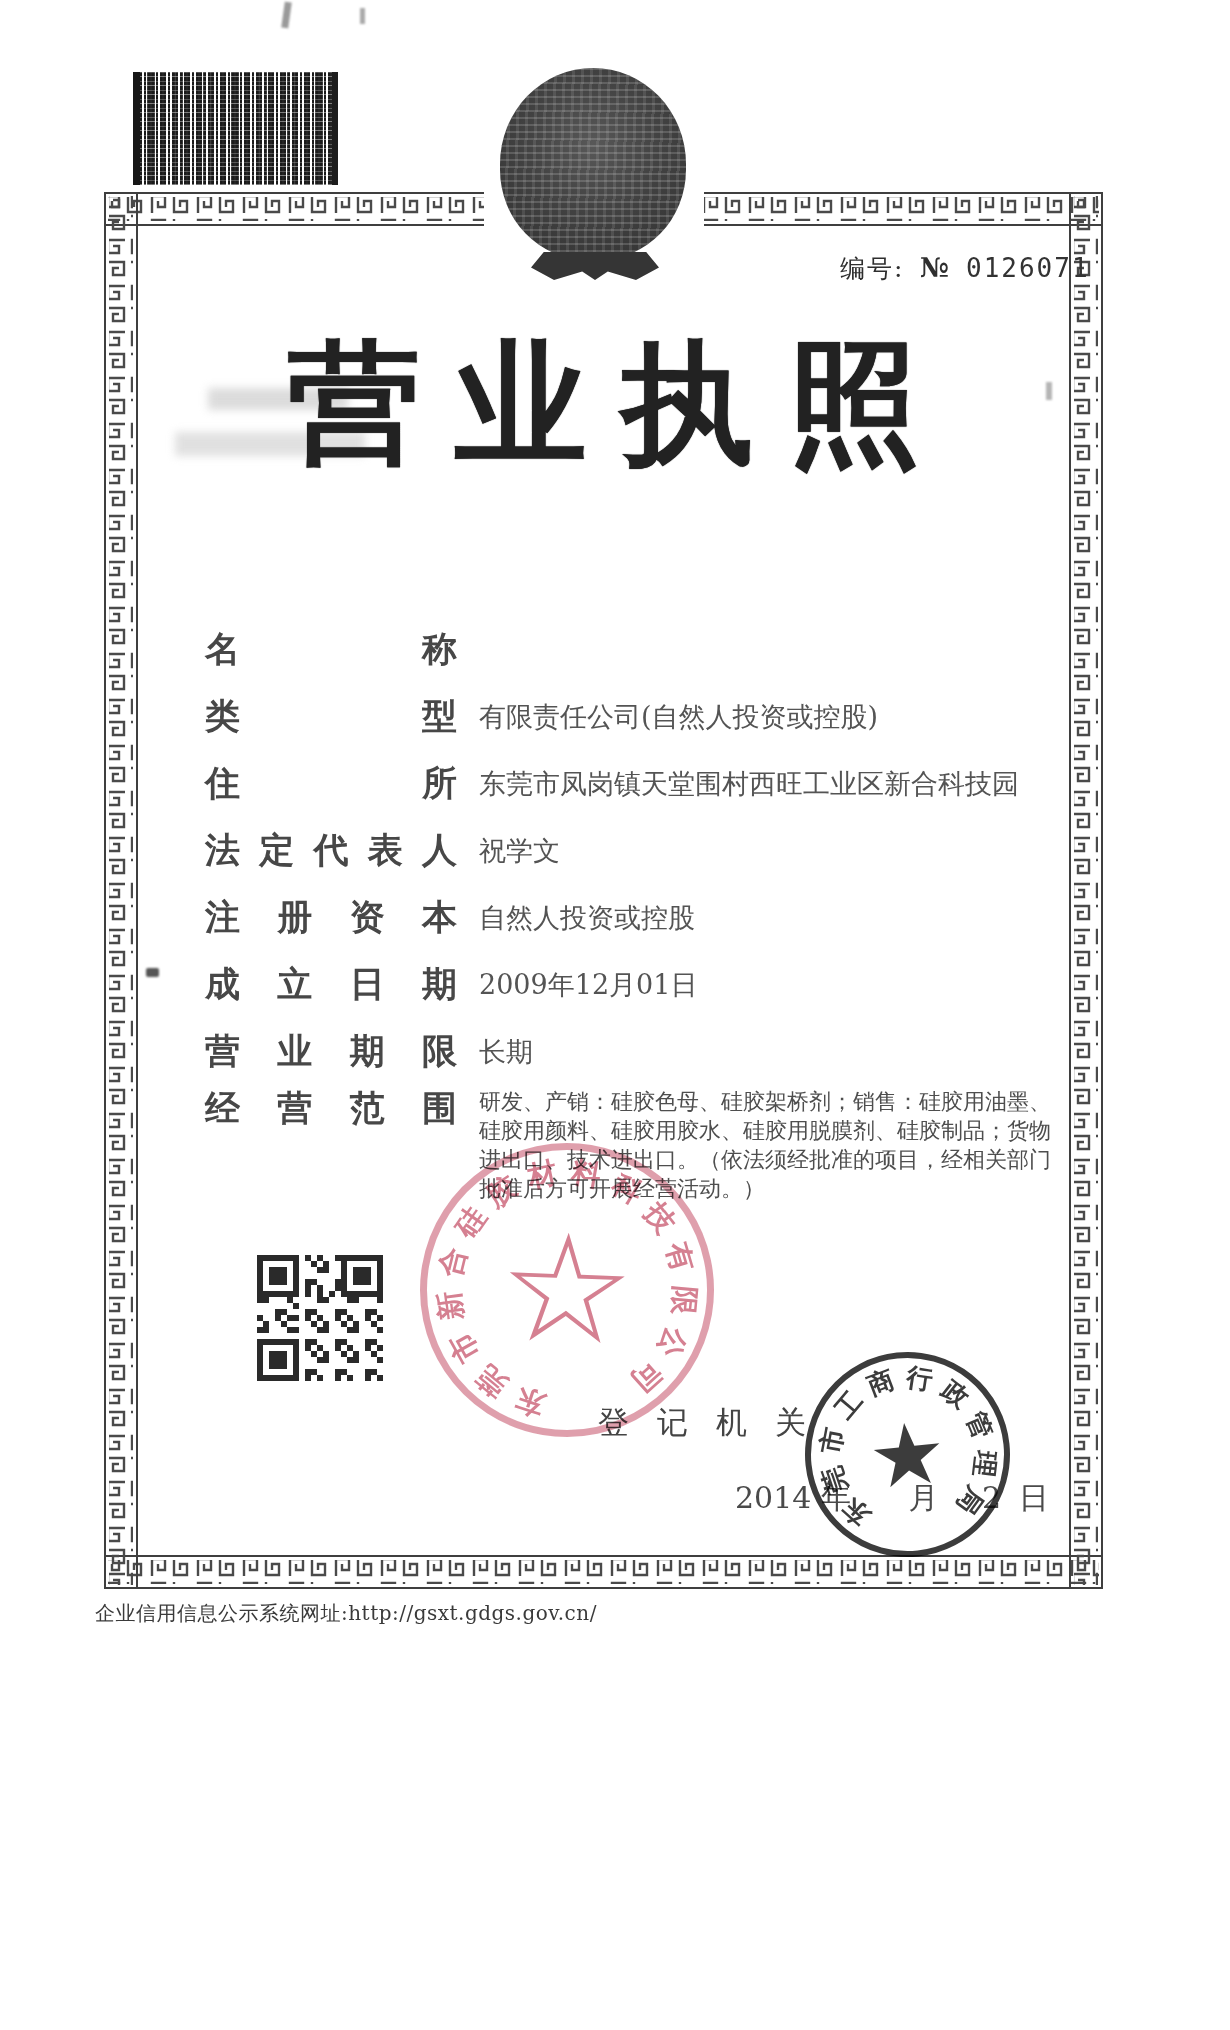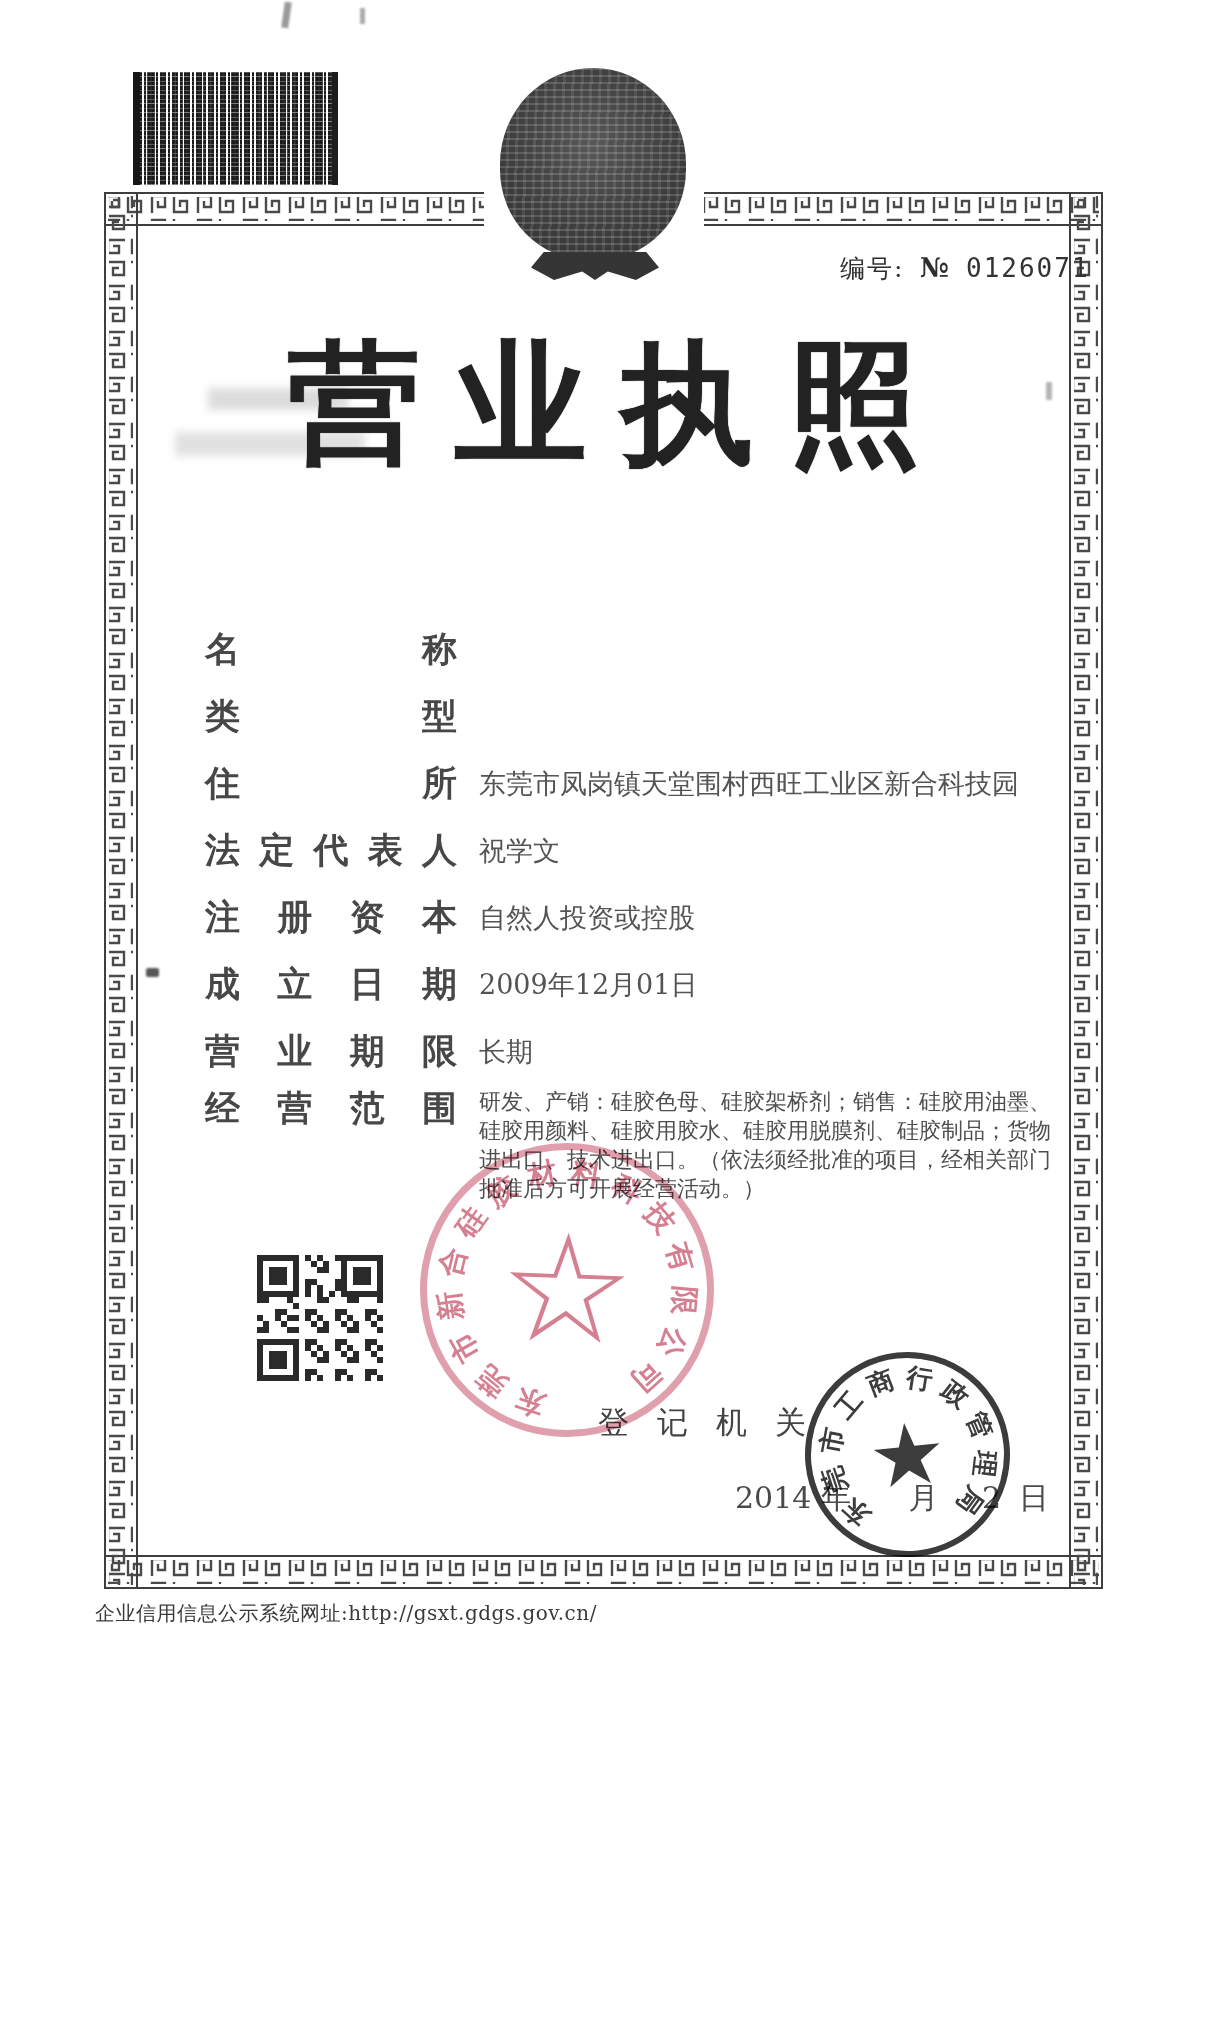--- a/index.html
+++ b/index.html
@@ -162,20 +162,21 @@
       <div class="flabel jchars">
           <span>名</span>
           <span>称</span>
         </div>
     </div>
     <div class="frow">
       <div class="flabel jchars">
           <span>类</span>
           <span>型</span>
         </div>
+      <div class="fvalue">有限责任公司(自然人投资或控股)</div>
     </div>
     <div class="frow">
       <div class="flabel jchars">
           <span>住</span>
           <span>所</span>
         </div>
       <div class="fvalue">东莞市凤岗镇天堂围村西旺工业区新合科技园</div>
     </div>
     <div class="frow">
       <div class="flabel jchars">

